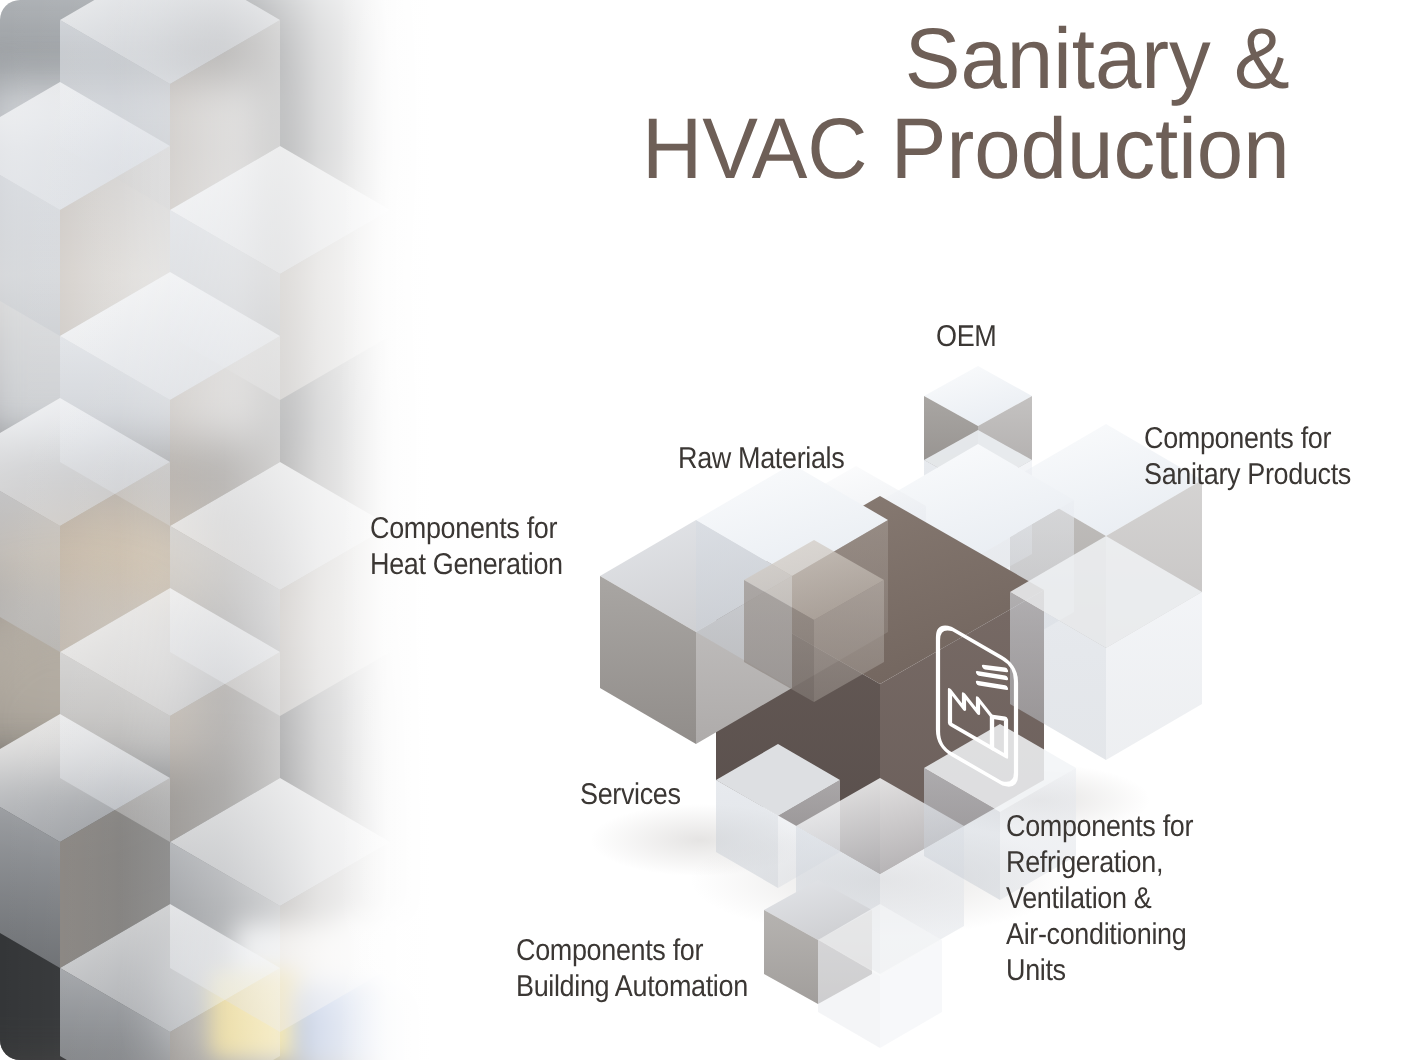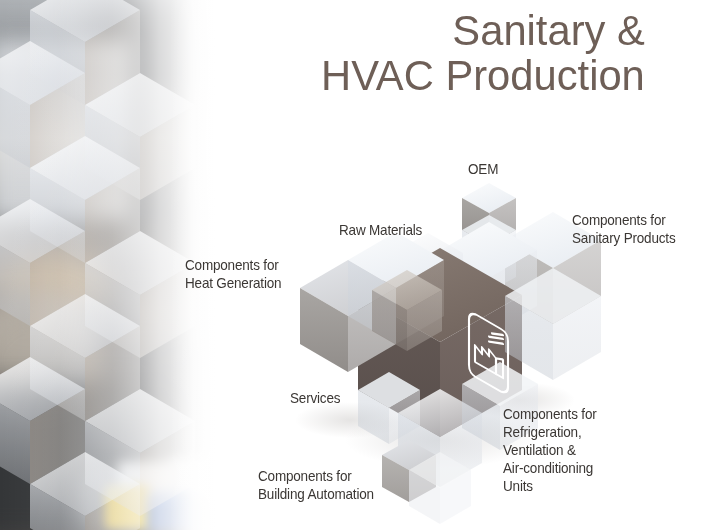--- a/index.html
+++ b/index.html
@@ -7,20 +7,21 @@
   body{
     font-family:"Liberation Sans", sans-serif;
     -webkit-font-smoothing:antialiased;
   }
   #stage{
     position:relative;
     width:701px;
     height:530px;
     overflow:hidden;
     background:#ffffff;
+    border-radius:10px;
   }
 
   
   .photo-strip{
     position:absolute;
     left:0; top:0;
     width:215px; height:530px;
     overflow:hidden;
   }
   .photo-base{

